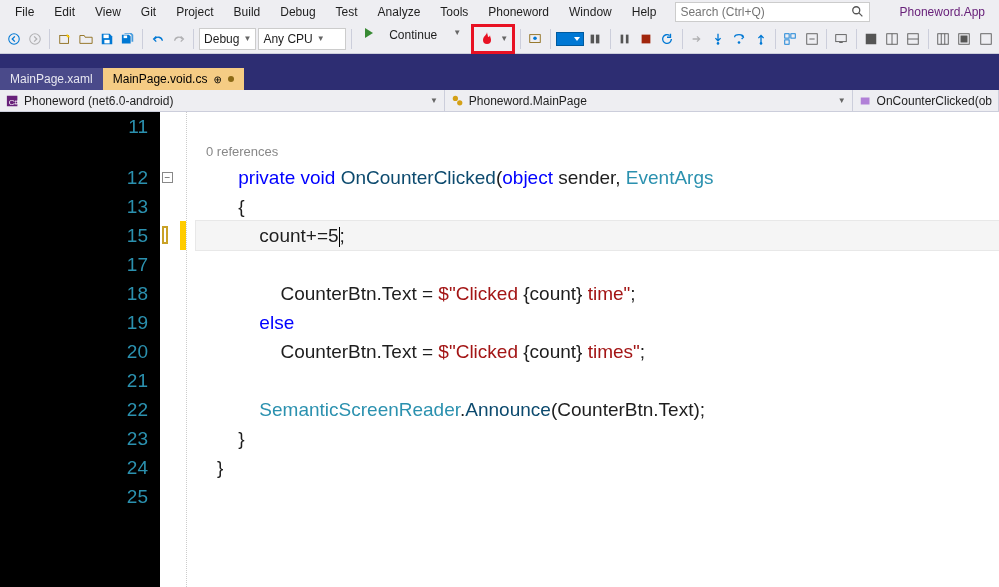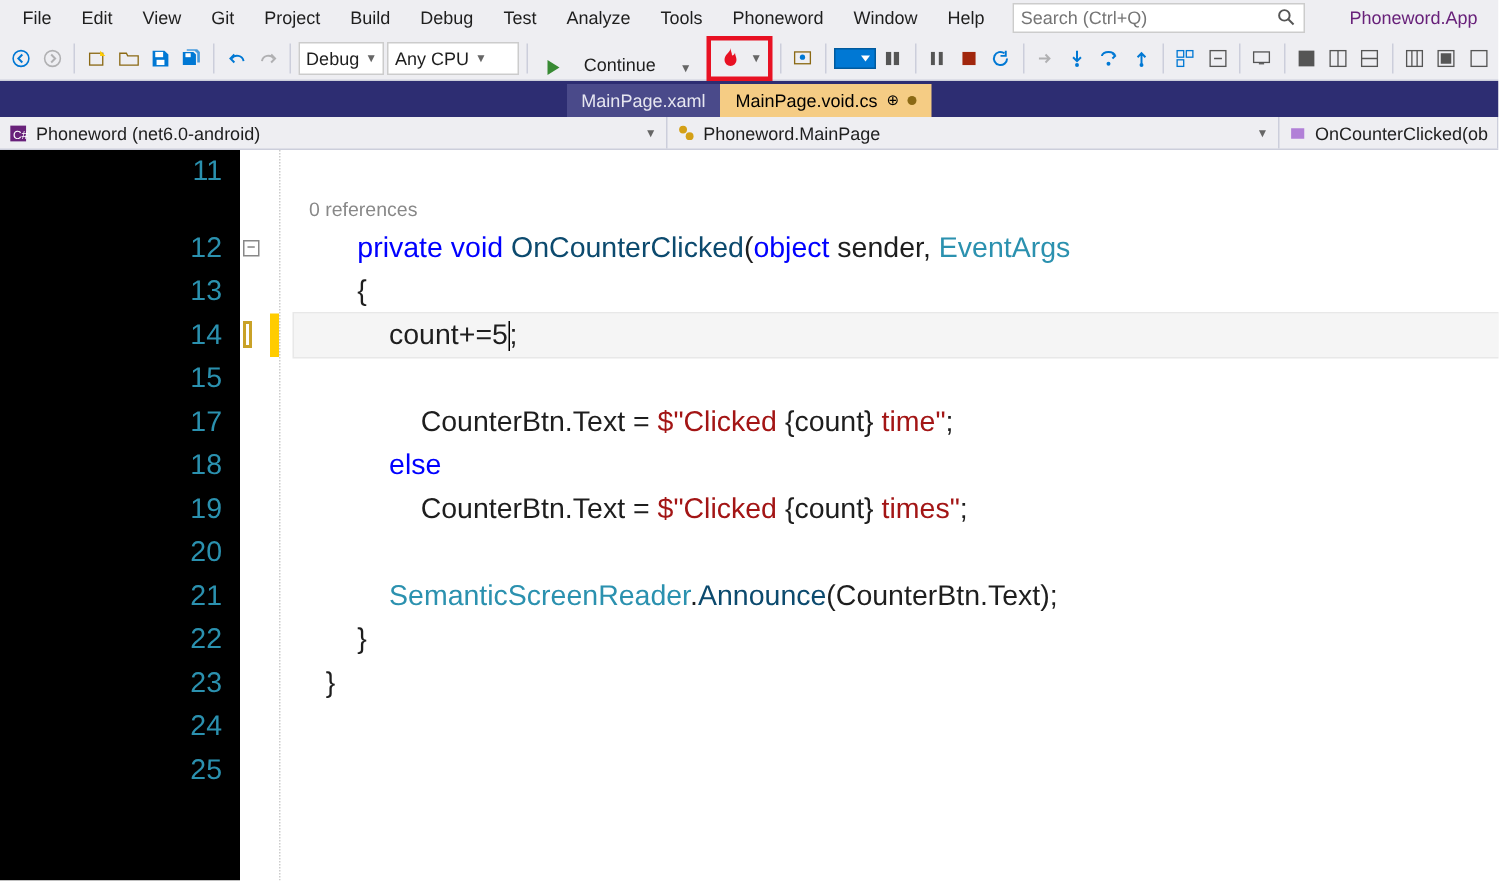--- a/index.html
+++ b/index.html
@@ -12,29 +12,29 @@
 .search-wrap input { border: none; outline: none; flex: 1; font-size: 12px; }
 .search-wrap .mag { width: 14px; height: 14px; }
 .project-label { margin-left: 20px; color: #68217a; font-size: 12px; padding: 3px 8px; }
 
 
 .toolbar { display: flex; align-items: center; height: 30px; background: #eeeef2; border-bottom: 1px solid #cccedb; padding: 0 4px; gap: 2px; }
 .tb-btn { width: 22px; height: 22px; display: inline-flex; align-items: center; justify-content: center; cursor: pointer; color: #1b1b1b; }
 .tb-sep { width: 1px; height: 20px; background: #cccedb; margin: 0 3px; }
 .tb-combo { height: 22px; border: 1px solid #ccc; background: #fff; font-size: 12px; padding: 0 4px; display: inline-flex; align-items: center; gap: 4px; cursor: pointer; }
 .tb-combo .dd { font-size: 8px; color: #666; }
-.continue-btn { display: inline-flex; align-items: flex-end; gap: 16px; padding: 0 8px; height: 22px; cursor: pointer; }
+.continue-btn { display: inline-flex; align-items: flex-start; gap: 16px; padding: 0 8px; height: 22px; cursor: pointer; }
 .continue-btn .play { width: 0; height: 0; border-left: 8px solid #388a34; border-top: 5px solid transparent; border-bottom: 5px solid transparent; }
 .highlight-box { border: 3px solid #e81123; padding: 1px 2px; display: inline-flex; align-items: center; }
 .hot-icon svg { width: 16px; height: 16px; }
 .blue-dropdown { width: 32px; height: 14px; background: #0078d4; border: 1px solid #005a9e; position: relative; }
 .blue-dropdown::after { content: ""; position: absolute; right: 3px; top: 4px; border-left: 3px solid transparent; border-right: 3px solid transparent; border-top: 4px solid #fff; }
 
 
-.tabstrip { display: flex; align-items: flex-end; height: 24px; background: #2d2d72; justify-content: center; }
+.tabstrip { display: flex; align-items: flex-end; height: 36px; background: #2d2d72; }
 .tab { height: 22px; padding: 0 10px; display: flex; align-items: center; gap: 6px; font-size: 12px; cursor: pointer; }
 .tab.inactive { background: #4a4a8a; color: #e6e6f0; }
 .tab.active { background: #f5cc84; color: #000; }
 .tab .pin { font-size: 10px; }
 .tab .dot { width: 6px; height: 6px; border-radius: 50%; background: #8b6914; }
 
 
 .navbar { display: flex; height: 22px; background: #eeeef2; border-bottom: 1px solid #cccedb; font-size: 12px; }
 .navcell { display: flex; align-items: center; padding: 0 6px; border-right: 1px solid #cccedb; gap: 4px; }
 .navcell .dd { font-size: 8px; color: #666; margin-left: auto; }
@@ -318,21 +318,20 @@
     <span>OnCounterClicked(ob</span>
   </div>
 </div>
 
 <div class="editor">
   <div class="gutter">
     <div class="ln">11</div>
     <div class="refline">&nbsp;</div>
     <div class="ln">12</div>
     <div class="ln">13</div>
-    <div class="ln" style="position:relative">14</div>
     <div class="ln">15</div>
     <div class="ln">17</div>
     <div class="ln">18</div>
     <div class="ln">19</div>
     <div class="ln">20</div>
     <div class="ln">21</div>
     <div class="ln">22</div>
     <div class="ln">23</div>
     <div class="ln">24</div>
     <div class="ln">25</div>

